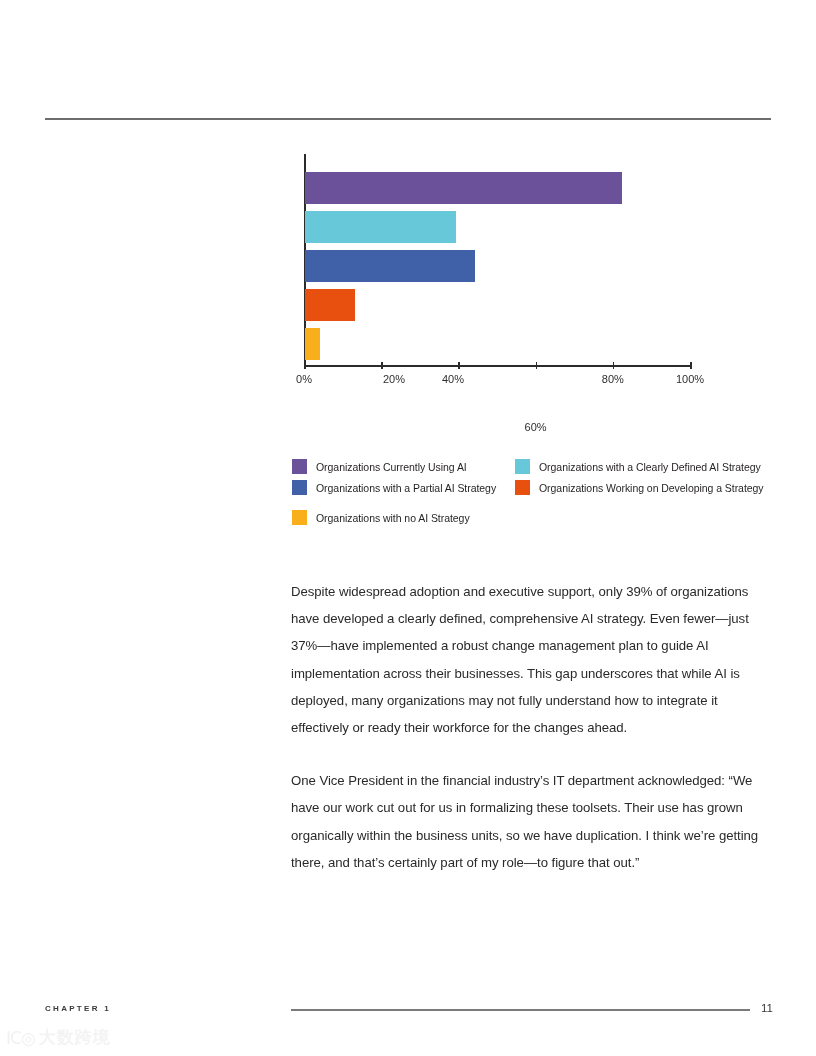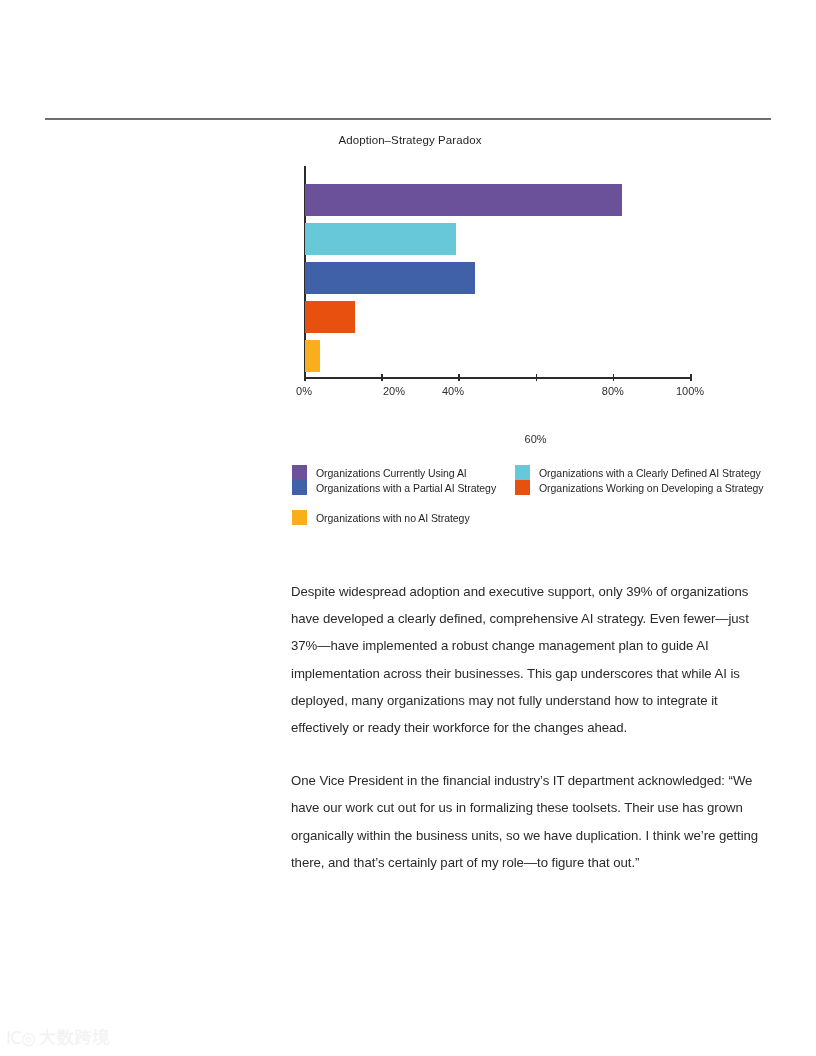--- a/index.html
+++ b/index.html
@@ -143,21 +143,21 @@
     flex: 0 0 auto;
   }
   .legend-label {
     margin-left: 9px;
     font-size: 10.5px;
     color: #231f20;
     letter-spacing: -0.05px;
   }
   .lg-c0 { left: 0px; }
   .lg-c1 { left: 223px; }
-  .lg-r0 { top: 15px; justify-content: flex-end; }
+  .lg-r0 { top: 9px; justify-content: flex-end; }
   .lg-r1 { top: 30px; }
   .lg-r2 { top: 60px; }
 
   
   .body-copy {
     position: absolute;
     left: 291px;
     top: 578px;
     width: 482px;
   }
@@ -227,21 +227,20 @@
   }
 </style>
 </head>
 <body>
 
 <div class="page">
 
   <div class="top-rule"></div>
 
   <div class="figure">
-    <div class="figure-title">Adoption–Strategy Paradox</div>
 
     <div class="plot">
       <div class="axis-y"></div>
       <div class="bars">
           <div class="bar-row">
             <div class="bar" title="Organizations Currently Using AI: 82%" style="width: 316.52px; background: rgb(106, 81, 153);"></div>
           </div>
           <div class="bar-row">
             <div class="bar" title="Organizations with a Clearly Defined AI Strategy: 39%" style="width: 150.54px; background: rgb(102, 200, 216);"></div>
           </div>
@@ -298,19 +297,24 @@
           <span class="legend-label">Organizations with no AI Strategy</span>
         </div>
       </div>
   </div>
 
   <div class="body-copy">
       <p>Despite widespread adoption and executive support, only 39% of organizations have developed a clearly defined, comprehensive AI strategy. Even fewer—just 37%—have implemented a robust change management plan to guide AI implementation across their businesses. This gap underscores that while AI is deployed, many organizations may not fully understand how to integrate it effectively or ready their workforce for the changes ahead.</p>
       <p>One Vice President in the financial industry’s IT department acknowledged: “We have our work cut out for us in formalizing these toolsets. Their use has grown organically within the business units, so we have duplication. I think we’re getting there, and that’s certainly part of my role—to figure that out.”</p>
     </div>
 
+  <div class="footer">
+    <div class="chapter-label">CHAPTER 1</div>
+    <div class="footer-rule"></div>
+    <div class="page-number">11</div>
+  </div>
 
   <div class="watermark">
     <span class="wm-mark">IC◎</span>
     <span class="wm-text">大数跨境</span>
   </div>
 
 </div>
 
 </body></html>

